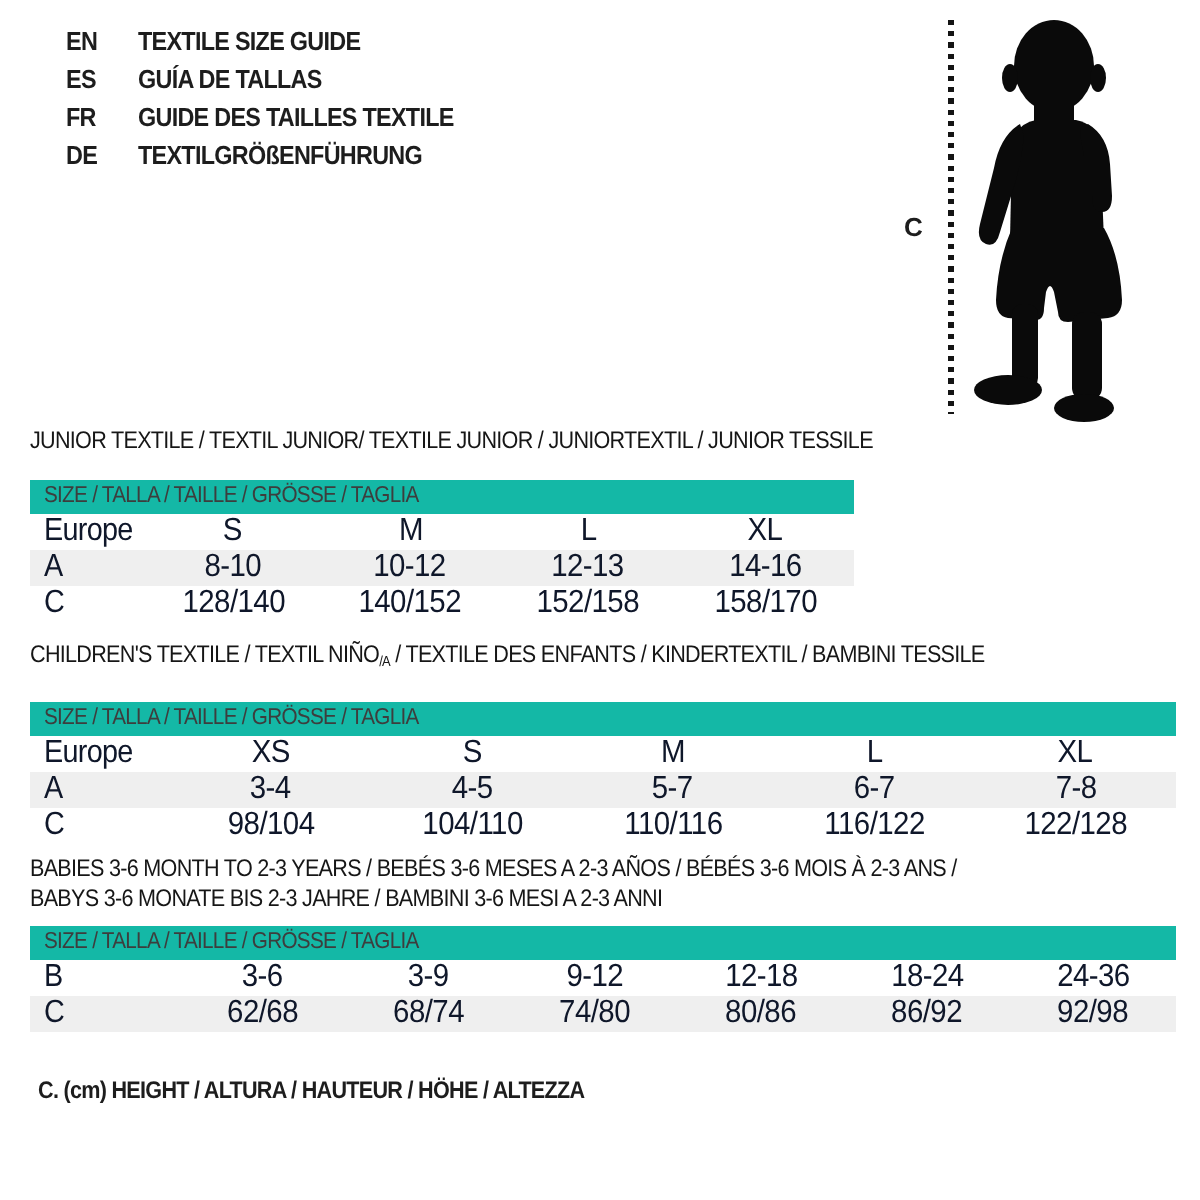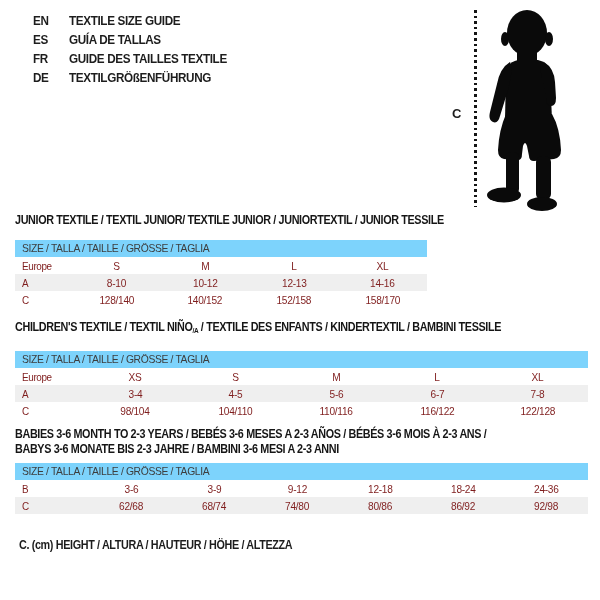--- a/index.html
+++ b/index.html
@@ -25,35 +25,35 @@
   
   .measure-line {
     left: 474px; top: 10px; width: 3px; height: 197px;
     background: repeating-linear-gradient(to bottom, #141414 0 2.6px, transparent 2.6px 5.6px);
   }
   .measure-label { left: 452px; top: 106px; font-size: 13px; font-weight: 700; }
   .baby { left: 482px; top: 8px; }
 
   
   .tbl { left: 15px; }
-  .tbl h2 { margin: 0; font-size: 12px; font-weight: 700; line-height: 13px; color: #161616; }
+  .tbl h2 { margin: 0; font-size: 12px; font-weight: 400; line-height: 13px; color: #161616; }
   .tbl1 { top: 214px; width: 412px; }
   .tbl2 { top: 321px; width: 573px; }
   .tbl3 { top: 427px; width: 573px; }
   .tbl1 h2 { margin-bottom: 13px; }
   .tbl2 h2 { margin-bottom: 14px; }
   .tbl3 h2 { line-height: 15px; margin-bottom: 6px; }
   .size-bar {
-    background: #7dd3fc; height: 17px; line-height: 17px;
+    background: #14b8a6; height: 17px; line-height: 17px;
     padding-left: 7px; font-size: 11.5px; color: #3d3d3d; box-sizing: border-box;
   }
   table { border-collapse: collapse; table-layout: fixed; width: 100%; }
   .tbl3 table { width: 573px; }
-  td { height: 17px; padding: 0; font-size: 11px; text-align: center;
-       color: #7f1d1d; overflow: hidden; }
+  td { height: 17px; padding: 0; font-size: 16px; text-align: center;
+       color: #0f172a; overflow: hidden; }
   td.lbl { text-align: left; padding-left: 7px; }
   tr.alt { background: #efefef; }
   .sub { font-size: 0.6em; vertical-align: -0.3em; }
 
   
   .notes { left: 19px; top: 536px; }
   .note-line { height: 18px; line-height: 18px; font-size: 12px; font-weight: 700; }
 </style>
 </head>
 <body>
@@ -148,21 +148,21 @@
       <td><span class="tc">XS</span></td>
       <td><span class="tc">S</span></td>
       <td><span class="tc">M</span></td>
       <td><span class="tc">L</span></td>
       <td><span class="tc">XL</span></td>
     </tr>
     <tr class="alt">
       <td class="lbl"><span class="t">A</span></td>
       <td><span class="tc">3-4</span></td>
       <td><span class="tc">4-5</span></td>
-      <td><span class="tc">5-6</span></td>
+      <td><span class="tc">5-7</span></td>
       <td><span class="tc">6-7</span></td>
       <td><span class="tc">7-8</span></td>
     </tr>
     <tr>
       <td class="lbl"><span class="t">C</span></td>
       <td><span class="tc">98/104</span></td>
       <td><span class="tc">104/110</span></td>
       <td><span class="tc">110/116</span></td>
       <td><span class="tc">116/122</span></td>
       <td><span class="tc">122/128</span></td>

